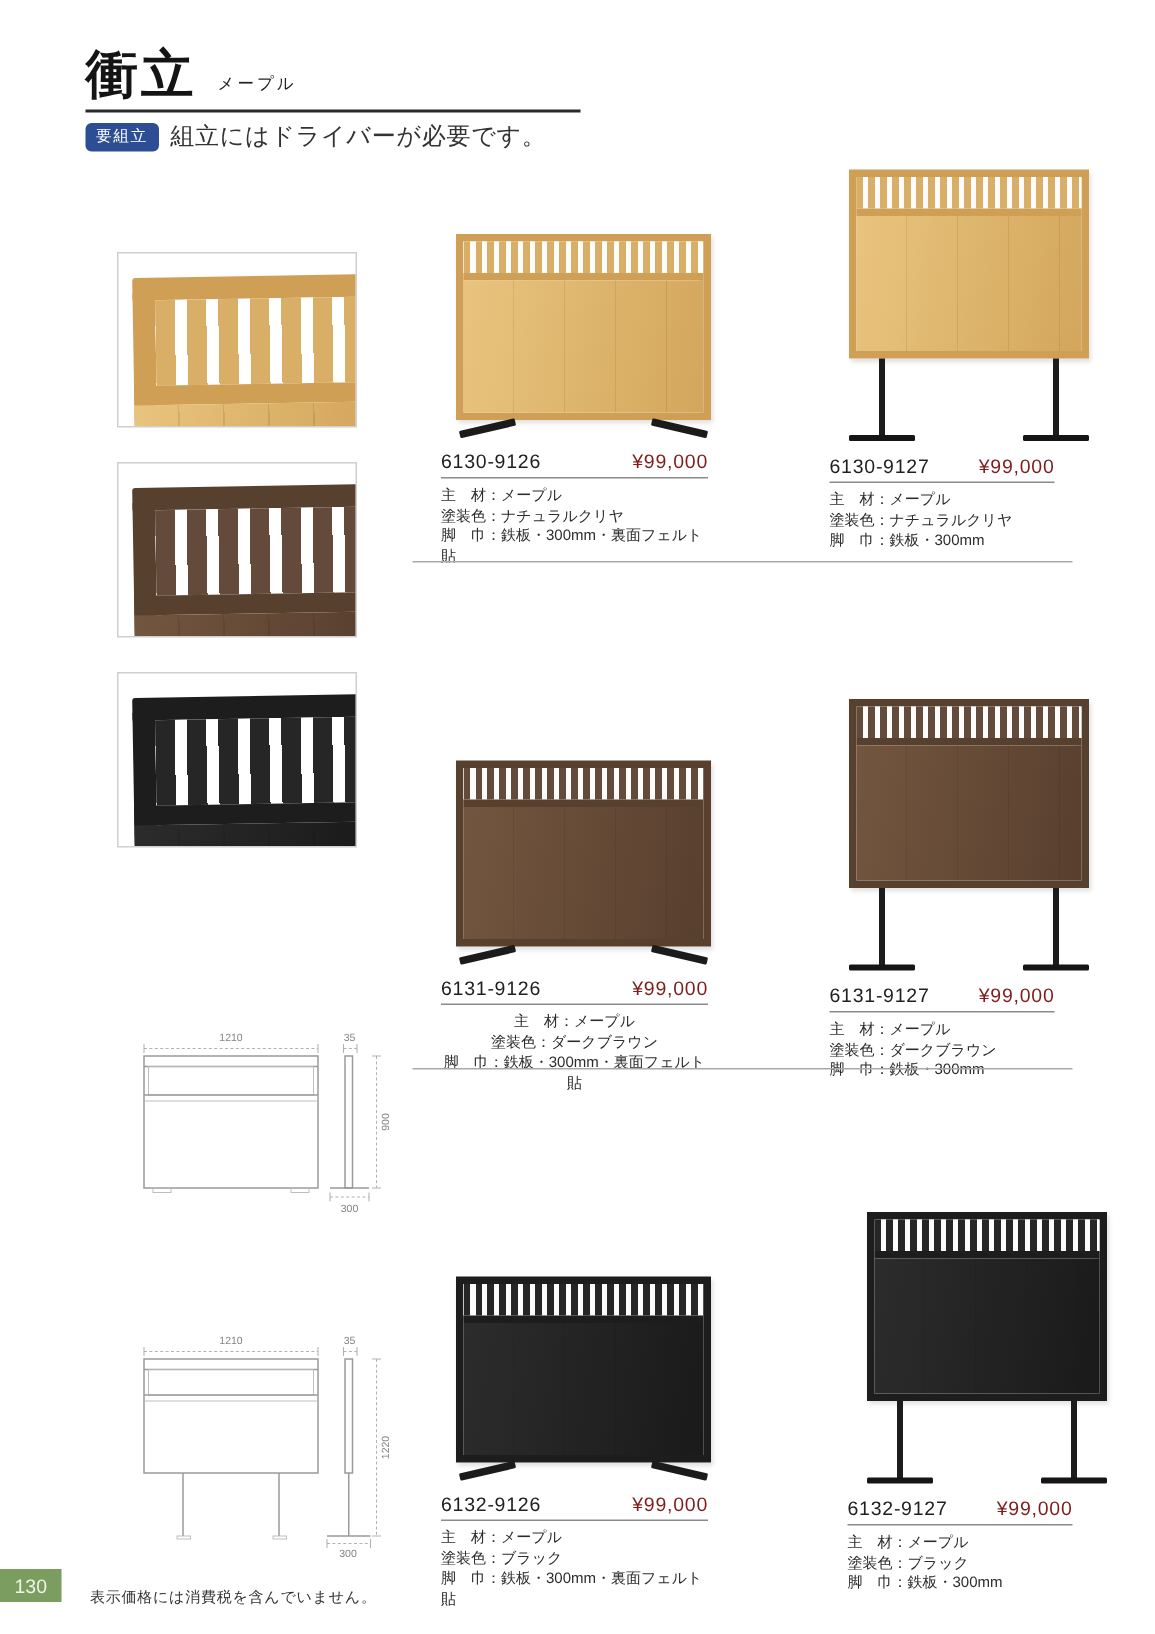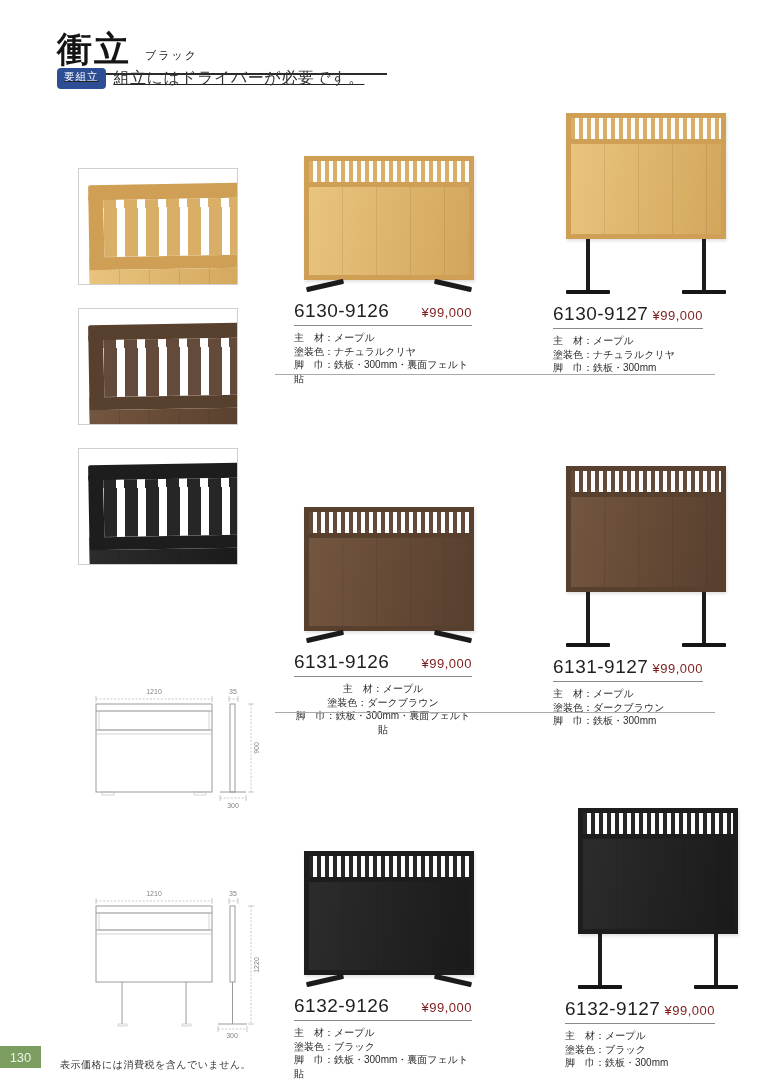--- a/index.html
+++ b/index.html
@@ -7,21 +7,21 @@
   body {
     width: 770px; height: 1089px; position: relative; overflow: hidden;
     font-family: "Liberation Sans", sans-serif; color: #222;
   }
 
   
   .title-row { position: absolute; left: 57px; top: 32px; display: flex; align-items: flex-end; }
   .page-title { font-family: "Liberation Serif", serif; font-size: 35px; font-weight: 700; color: #141414; letter-spacing: 2px; line-height: 1; }
   .furigana { font-size: 11px; color: #222; margin-left: 14px; margin-bottom: 4px; letter-spacing: 2px; }
   .title-underline { position: absolute; left: 57px; top: 73px; width: 330px; height: 2px; background: #2a2a2a; }
-  .assembly-row { position: absolute; left: 57px; top: 68px; display: flex; gap: 8px; text-decoration: underline; }
+  .assembly-row { position: absolute; left: 57px; top: 81px; display: flex; align-items: center; gap: 8px; }
   .assembly-badge { background: #2d4e95; color: #fff; font-size: 10.5px; padding: 2px 7px 3px; border-radius: 4px; letter-spacing: 1px; }
   .assembly-note { font-size: 16px; color: #333; letter-spacing: .5px; }
 
   
   .thumb { position: absolute; left: 78px; width: 160px; height: 117px; background: #fff; border: 1px solid #cfcfcf; overflow: hidden; }
   .thumb-1 { top: 168px; } .thumb-2 { top: 308px; } .thumb-3 { top: 448px; }
   .thumb-art { position: absolute; left: 10px; right: -10px; top: 15px; bottom: -4px; transform: rotate(-1deg); }
   .t-top   { position: absolute; left: 0; right: 0; top: 0; height: 15px; background: var(--frame); border-radius: 2px 2px 0 0; }
   .t-stile { position: absolute; left: 0; top: 10px; bottom: 0; width: 15px; background: var(--frame); }
   .t-slats { position: absolute; left: 15px; right: 0; top: 15px; height: 57px;
@@ -64,21 +64,21 @@
   .leg { position: absolute; top: 100%; width: 4px; height: 52px; background: #1c1c1c; }
   .leg-l { left: 20px; } .leg-r { right: 20px; }
   .leg-foot { position: absolute; top: 100%; left: -20px; width: 44px; height: 4px; margin-top: -1px;
               background: #151515; border-radius: 1px; }
 
   .info { }
   .c1 .info, .c3 .info, .c5 .info { width: 178px; }
   .c2 .info, .c4 .info, .c6 .info { width: 150px; }
   .code-row { display: flex; justify-content: space-between; align-items: baseline;
               border-bottom: 1px solid #8a8a8a; padding-bottom: 3px; }
-  .code  { font-size: 19px; letter-spacing: .5px; color: #1f1f1f; }
+  .code  { font-size: 13px; letter-spacing: .5px; color: #1f1f1f; }
   .price { font-size: 13px; letter-spacing: .5px; color: #7f1d1d; }
   .specs { margin-top: 5px; }
   .spec  { font-size: 10px; line-height: 13.5px; color: #2b2b2b; }
 
   .divider { position: absolute; left: 275px; width: 440px; height: 1px; background: #a9a9a9; }
   .divider-1 { top: 374px; } .divider-2 { top: 712px; }
 
   
   .drawing { position: absolute; left: 90px; }
   .drawing-1 { top: 686px; } .drawing-2 { top: 888px; }
@@ -91,21 +91,21 @@
   
   .page-badge { position: absolute; left: 0; top: 1046px; width: 41px; height: 22px; background: #7c9d60;
                 color: #eef3e6; font-size: 13px; display: flex; align-items: center; justify-content: center; }
   .footer-note { position: absolute; left: 60px; top: 1058px; font-size: 10px; color: #333; letter-spacing: .5px; }
 </style>
 </head>
 <body>
 
 <div class="title-row">
   <h1 class="page-title">衝立</h1>
-  <span class="furigana">ブラック</span>
+  <span class="furigana">メープル</span>
 </div>
 <div class="title-underline"></div>
 <div class="assembly-row">
   <span class="assembly-badge">要組立</span>
   <span class="assembly-note">組立にはドライバーが必要です。</span>
 </div>
 
 <div class="thumb thumb-1 natural">
   <div class="thumb-art">
     <div class="t-top"></div>

